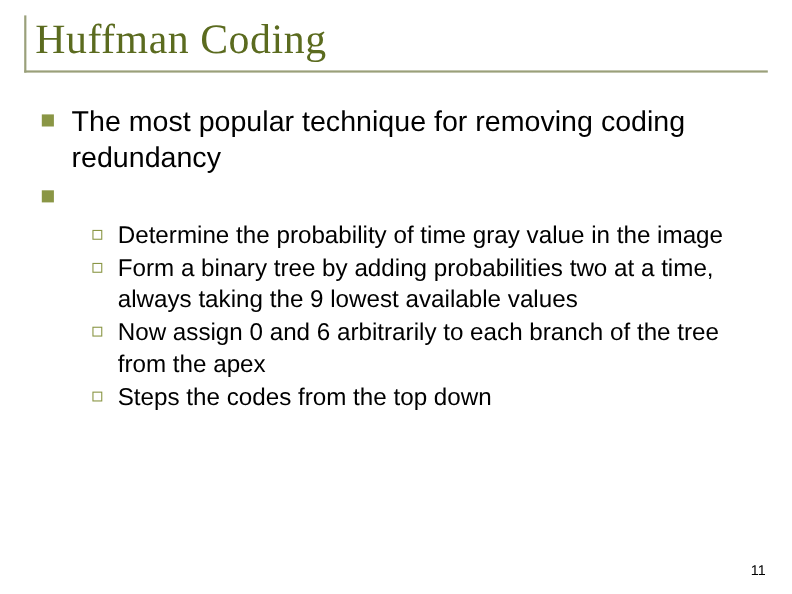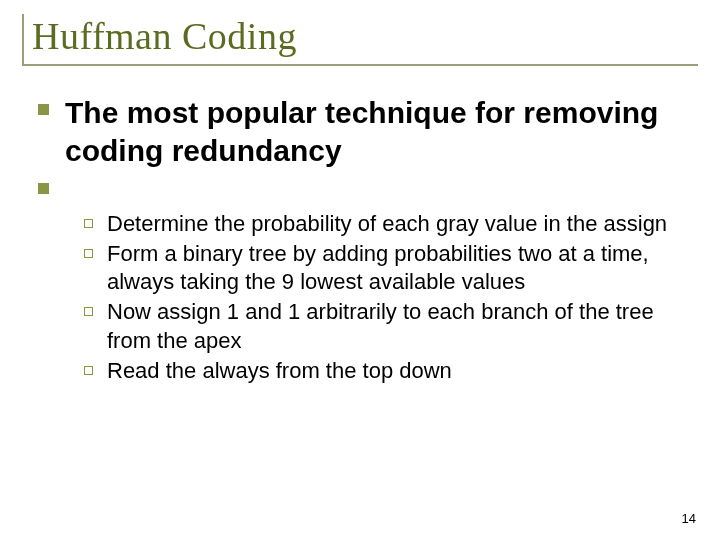--- a/index.html
+++ b/index.html
@@ -38,24 +38,23 @@
   }
   .level1 .bullet {
     width: 11px;
     height: 11px;
     background: #8a9645;
     margin-top: 10px;
     margin-right: 16px;
     flex-shrink: 0;
   }
   .level1 .text {
-    font-size: 30px;
+    font-size: 26px;
     color: #000;
     line-height: 1.25;
-    font-weight: bold;
   }
   .level2-list {
     margin-top: 16px;
     padding-left: 46px;
   }
   .level2 {
     display: flex;
     align-items: flex-start;
     margin-bottom: 2px;
   }
@@ -97,37 +96,37 @@
     </div>
 
     <div class="level1">
       <div class="bullet"></div>
     </div>
 
     <div class="level2-list">
 
       <div class="level2">
         <div class="bullet"></div>
-        <div class="text">Determine the probability of each gray value in the assign</div>
+        <div class="text">Determine the probability of time gray value in the image</div>
       </div>
 
       <div class="level2">
         <div class="bullet"></div>
         <div class="text">Form a binary tree by adding probabilities two at a time, always taking the 9 lowest available values</div>
       </div>
 
       <div class="level2">
         <div class="bullet"></div>
-        <div class="text">Now assign 1 and 1 arbitrarily to each branch of the tree from the apex</div>
+        <div class="text">Now assign 0 and 6 arbitrarily to each branch of the tree from the apex</div>
       </div>
 
       <div class="level2">
         <div class="bullet"></div>
-        <div class="text">Read the always from the top down</div>
+        <div class="text">Steps the codes from the top down</div>
       </div>
 
     </div>
 
   </div>
 
-  <div class="page-num">14</div>
+  <div class="page-num">11</div>
 
 </div>
 
 </body></html>

